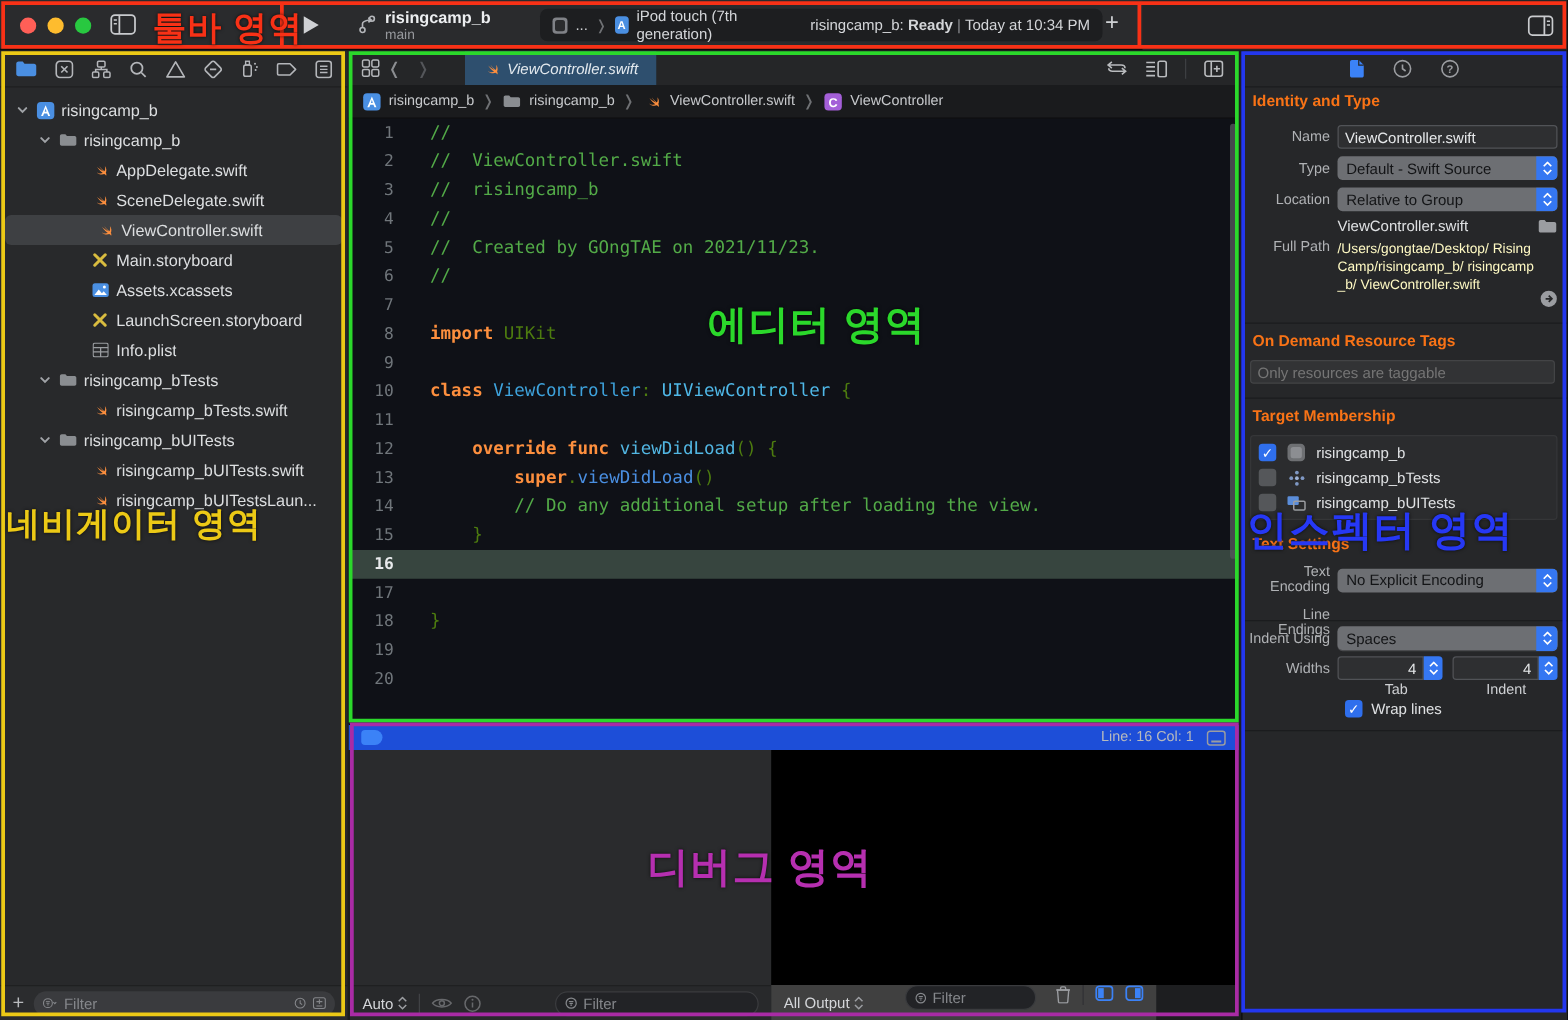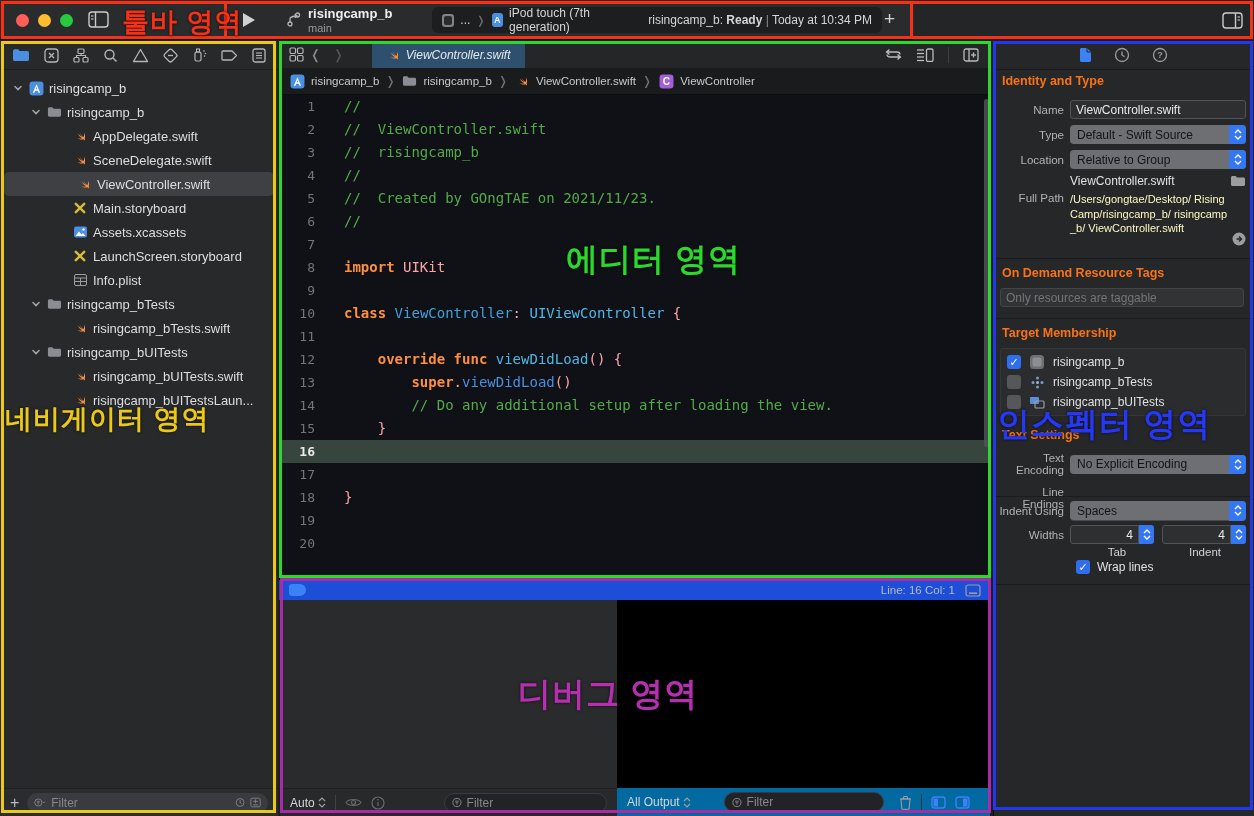--- a/index.html
+++ b/index.html
@@ -48,32 +48,32 @@
   #editor-tab-right { margin-left:auto; display:flex; align-items:center; gap:14px; padding-right:12px; color:#b9bbbe; }
   #jumpbar { left:279px; top:68px; width:712px; height:27px; background:#1a1b1d; border-bottom:1px solid #0c0d0f; display:flex; align-items:center; padding:0 10px; gap:6px; font-size:11.5px; color:#c7c9cc; }
   #jumpbar .sep { color:#6f7174; font-size:12px; }
   #code-area { left:279px; top:95px; width:712px; height:484px; background:#0f1117; overflow:hidden; font-family:"DejaVu Sans Mono", monospace; font-size:14px; }
   .code-line { height:23px; line-height:23px; display:flex; white-space:pre; }
   .code-line.current { background:#37453f; }
   .gutter { width:48px; text-align:right; padding-right:12px; color:#70767b; font-size:13px; flex:none; }
   .code-line.current .gutter { color:#e8eaec; font-weight:bold; }
   .code-text { padding-left:17px; }
   .cm { color:#53ab48; } .kw { color:#fd8f3e; font-weight:bold; } .ty { color:#3ea3dd; }
-  .tyr { color:#4fb8e8; } .fn { color:#52b6e2; } .fc { color:#4a8fe2; } .pl { color:#fca5a5; }
+  .tyr { color:#4fb8e8; } .fn { color:#52b6e2; } .fc { color:#4a8fe2; } .pl { color:#4d7c0f; }
   #editor-scrollbar { left:984px; top:99px; width:5px; height:348px; background:#53565b; border-radius:3px; opacity:.8; }
   #editor-statusbar { left:279px; top:579px; width:712px; height:21px; background:#1d4ed8; border-top:1px solid #0a0a0a; display:flex; align-items:center; padding:0 10px; gap:10px; }
   #breakpoint-pill { width:17px; height:12px; background:#3b82f7; border-radius:3px 6px 6px 3px; }
   #line-col { margin-left:auto; color:#b8babd; font-size:11.5px; }
 
   
   #debug-vars { left:280px; top:600px; width:337px; height:188px; background:#2a2b2d; }
   #debug-console { left:617px; top:600px; width:373px; height:188px; background:#000; }
   #debug-bar { left:280px; top:788px; width:710px; height:28px; display:flex; align-items:center; }
   #debug-bar-left { width:337px; height:28px; background:#28292b; border-top:1px solid #1f2021; display:flex; align-items:center; padding:0 10px; gap:9px; }
-  #debug-bar-right { width:373px; height:28px; background:#0369a1; display:flex; align-items:center; padding:0 10px; gap:9px; }
+  #debug-bar-right { width:308px; height:28px; background:#404040; display:flex; padding:0 10px; gap:9px; }
   .scope { color:#d4d6d9; font-size:12px; display:flex; align-items:center; gap:3px; white-space:nowrap; }
   .dim { opacity:.45; }
   .vdiv { width:1px; height:16px; background:#404245; }
   .filter-pill.dark { background:#222326; border:1px solid #3a3b3e; }
 
   
   #inspector { left:993px; top:41px; width:261px; height:775px; background:#262729; border-left:1px solid #0a0a0a; }
   #insp-tabbar { left:993px; top:41px; width:261px; height:29px; border-bottom:1px solid #1b1c1e; display:flex; align-items:center; justify-content:center; gap:22px; }
   .insp-h { font-weight:bold; font-size:12.5px; color:#f97316; }
   .insp-row { position:absolute; display:flex; align-items:center; }

